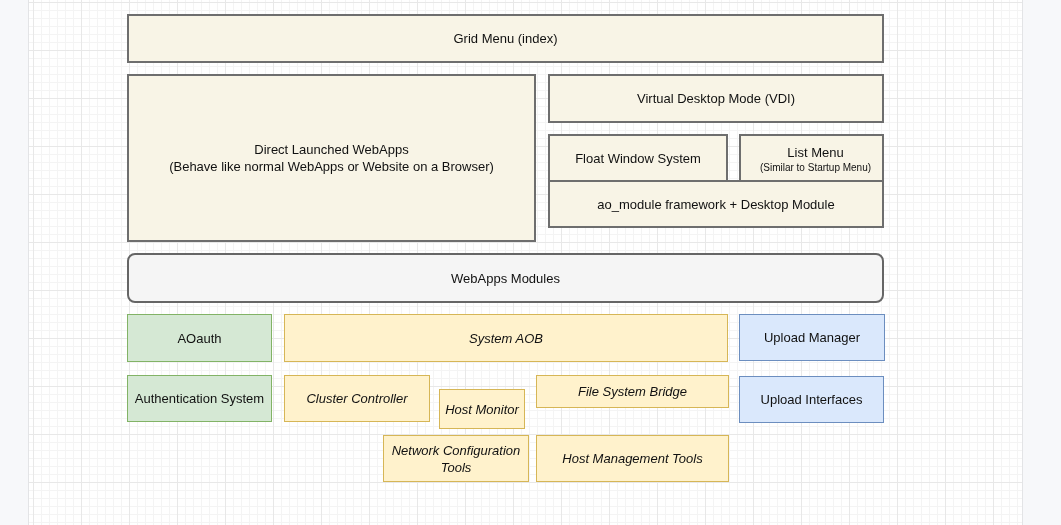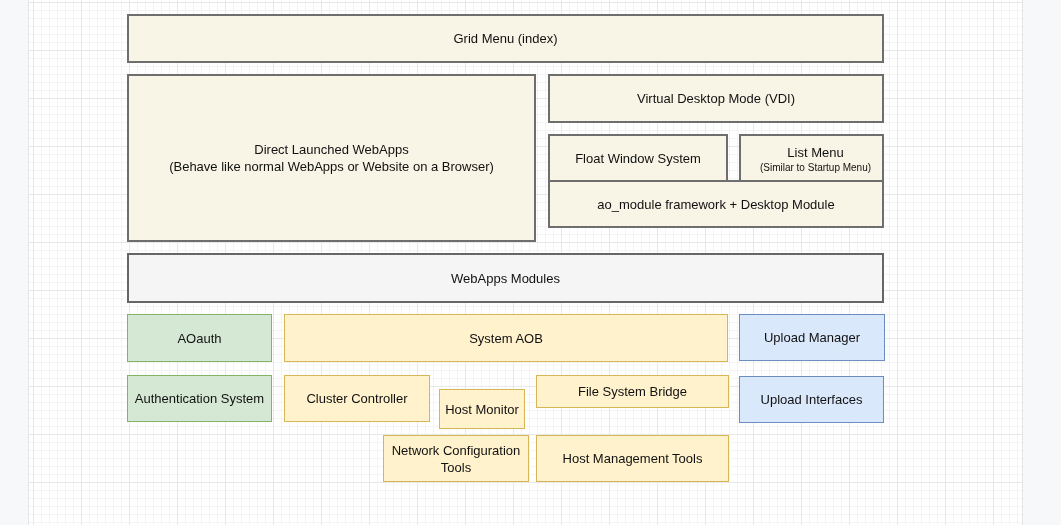--- a/index.html
+++ b/index.html
@@ -33,21 +33,21 @@
   }
   .box{
     position:absolute;box-sizing:border-box;
     display:flex;flex-direction:column;align-items:center;justify-content:center;
     text-align:center;color:var(--text-color);font-size:13px;line-height:17px;
     padding:2px 4px;
   }
   .fill-beige{background:var(--beige-fill);border:2px solid var(--beige-border);}
   .fill-gray{background:var(--gray-fill);border:2px solid var(--gray-border);}
   .fill-green{background:var(--green-fill);border:1.5px solid var(--green-border);}
-  .fill-yellow{background:var(--yellow-fill);border:1.5px solid var(--yellow-border);}
+  .fill-yellow{background:var(--yellow-fill);border:1.5px solid var(--yellow-border);font-style:italic;}
   .fill-blue{background:var(--blue-fill);border:1.5px solid var(--blue-border);}
   .fill-purple{background:var(--purple-fill);border:1.5px solid var(--purple-border);}
   .lbl{display:block;}
   .lbl.sub{font-size:10px;line-height:13px;}
 </style>
 </head>
 <body>
 
 <div class="page">
   <div class="gutter left"></div>
@@ -74,21 +74,21 @@
 
     <div class="box fill-beige" style="left:710px;top:134px;width:145px;height:49px;padding-left:12px;">
       <span class="lbl">List Menu</span>
       <span class="lbl sub">(Similar to Startup Menu)</span>
     </div>
 
     <div class="box fill-beige" style="left:519px;top:180px;width:336px;height:48px;">
       <span class="lbl">ao_module framework + Desktop Module</span>
     </div>
 
-    <div class="box fill-gray" style="left:98px;top:253px;width:757px;height:50px;">
+    <div class="box fill-gray" style="left:98px;top:253px;width:757px;height:50px;border-radius:8px;">
       <span class="lbl">WebApps Modules</span>
     </div>
 
     <div class="box fill-green" style="left:98px;top:314px;width:145px;height:48px;">
       <span class="lbl">AOauth</span>
     </div>
 
     <div class="box fill-yellow" style="left:255px;top:314px;width:444px;height:48px;">
       <span class="lbl">System AOB</span>
     </div>

